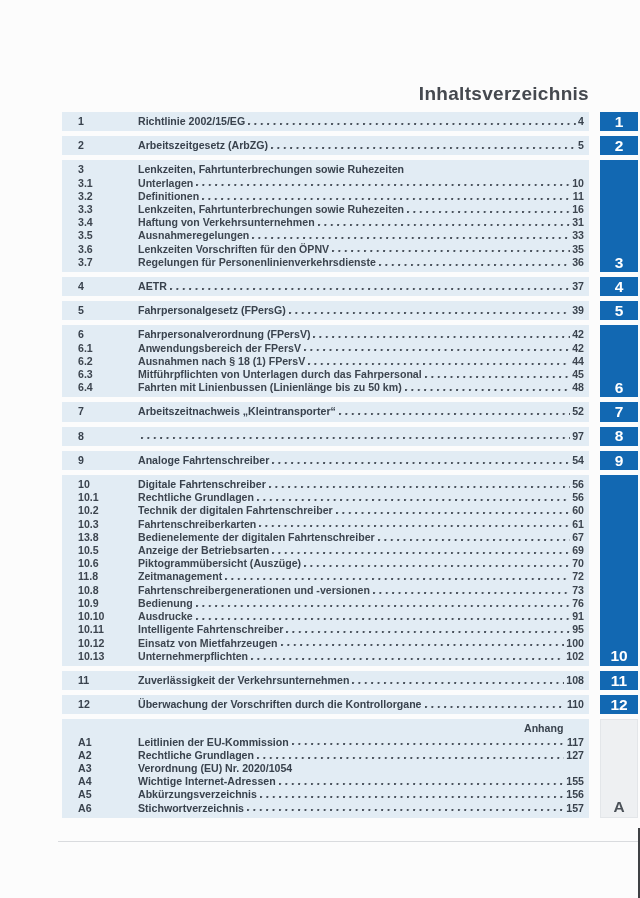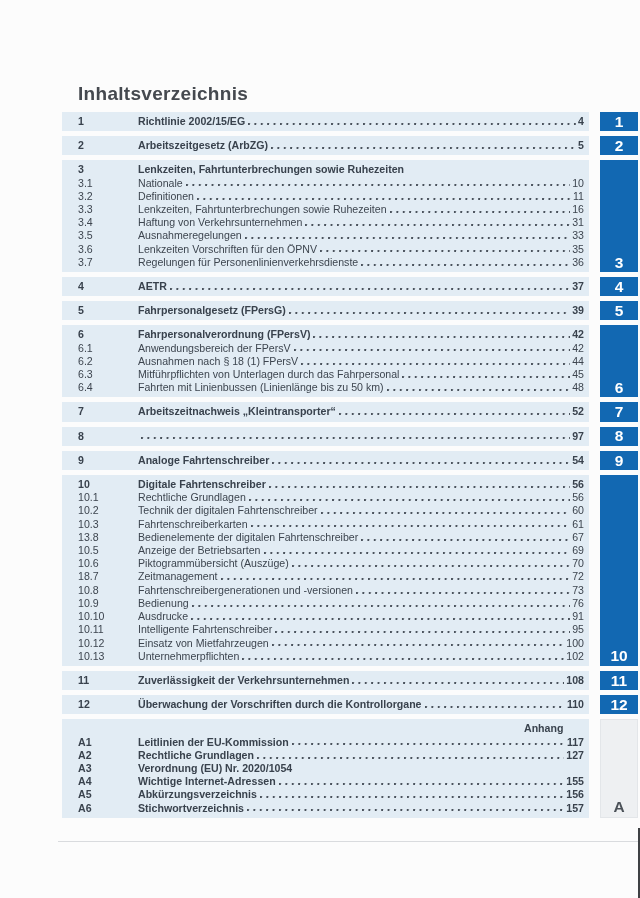--- a/index.html
+++ b/index.html
@@ -26,31 +26,33 @@
     top: 82px;
     width: 527px;
   }
   .page-title {
     margin: 0 0 7px 16px;
     font-size: 19px;
     line-height: 23px;
     font-weight: bold;
     letter-spacing: 0.3px;
     color: var(--title);
+    text-align: right;
   }
   .group {
     background: var(--group-bg);
     padding: 3px 5px 3px 16px;
     margin-bottom: 5px;
   }
   .row {
     display: flex;
     font-size: 10.6px;
     line-height: 13.2px;
     color: var(--text);
+    font-weight: bold;
   }
   .row.bold { font-weight: bold; color: var(--text-bold); }
   .num { flex: 0 0 60px; }
   .title { flex: 0 1 auto; white-space: pre; }
   .leader {
     flex: 1 1 8px;
     min-width: 8px;
     margin: 0 2px 0 3px;
     background-image: radial-gradient(circle at 1.1px 1.1px, var(--dot) 1.02px, rgba(0,0,0,0) 1.35px);
     background-size: 6.4px 2.4px;
@@ -124,21 +126,21 @@
             <span class="pageno">5</span>
           </div>
         </div>
         <div class="group">
           <div class="row bold">
             <span class="num">3</span>
             <span class="title">Lenkzeiten, Fahrtunterbrechungen sowie Ruhezeiten</span>
           </div>
           <div class="row">
             <span class="num">3.1</span>
-            <span class="title">Nationale</span>
+            <span class="title">Unterlagen</span>
             <span class="leader"></span>
             <span class="pageno">10</span>
           </div>
           <div class="row">
             <span class="num">3.2</span>
             <span class="title">Definitionen</span>
             <span class="leader"></span>
             <span class="pageno">11</span>
           </div>
           <div class="row">
@@ -280,21 +282,21 @@
             <span class="leader"></span>
             <span class="pageno">69</span>
           </div>
           <div class="row">
             <span class="num">10.6</span>
             <span class="title">Piktogrammübersicht (Auszüge)</span>
             <span class="leader"></span>
             <span class="pageno">70</span>
           </div>
           <div class="row">
-            <span class="num">18.7</span>
+            <span class="num">11.8</span>
             <span class="title">Zeitmanagement</span>
             <span class="leader"></span>
             <span class="pageno">72</span>
           </div>
           <div class="row">
             <span class="num">10.8</span>
             <span class="title">Fahrtenschreibergenerationen und -versionen</span>
             <span class="leader"></span>
             <span class="pageno">73</span>
           </div>

